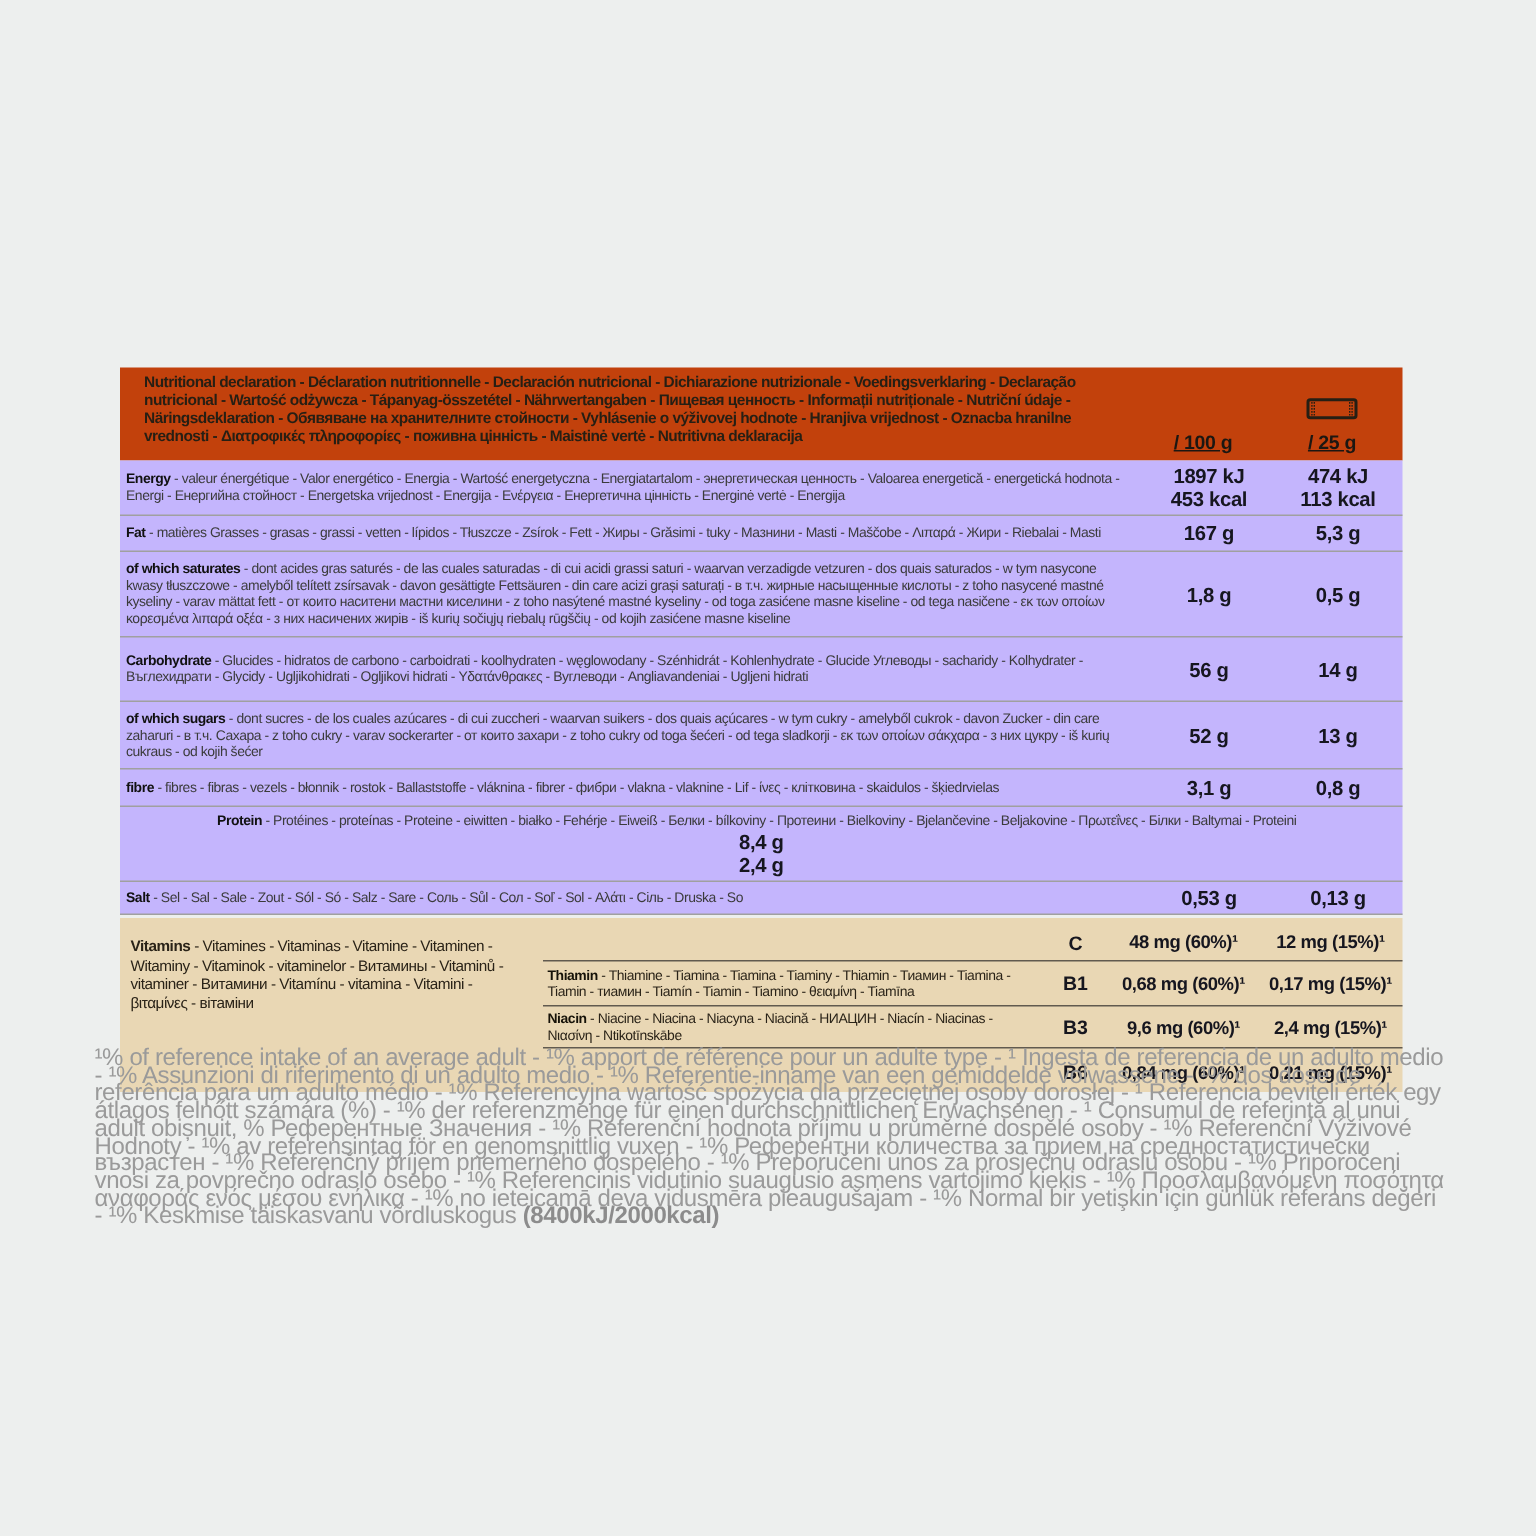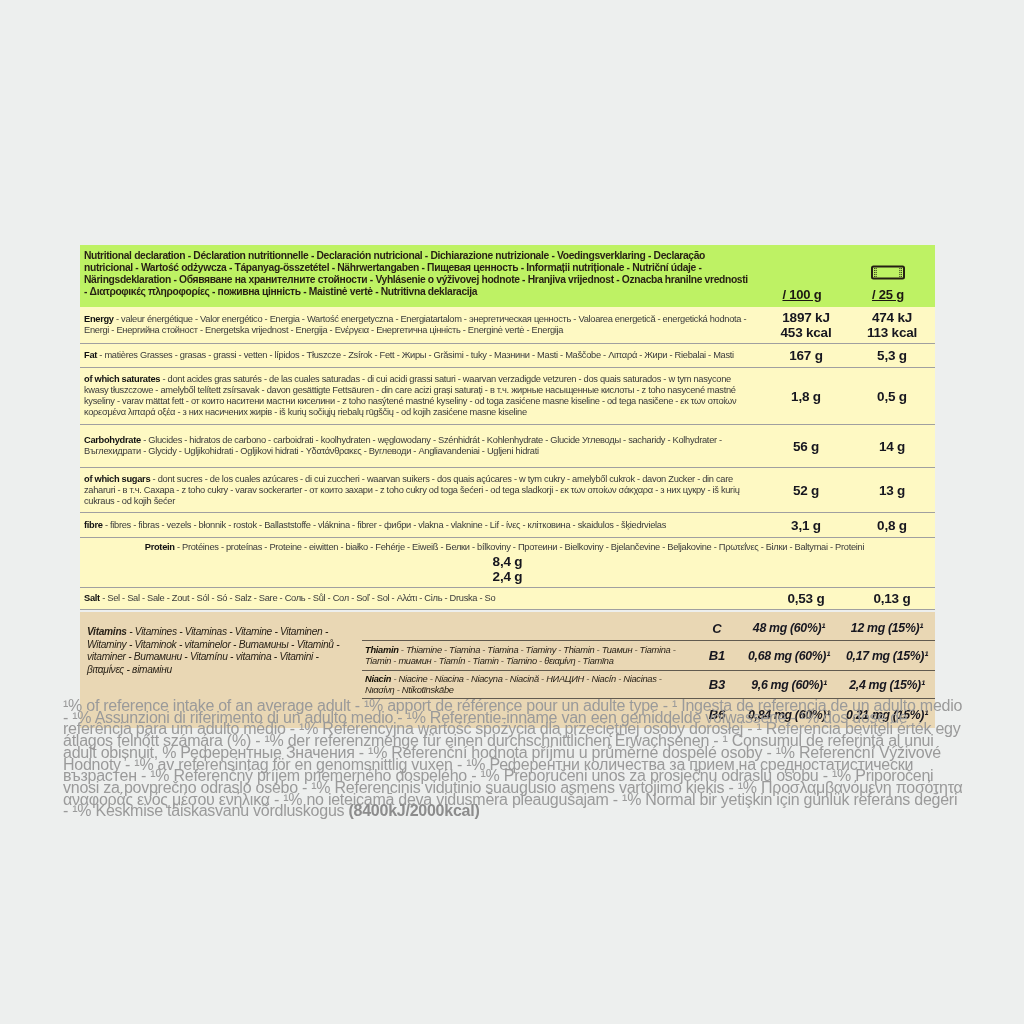--- a/index.html
+++ b/index.html
@@ -9,45 +9,45 @@
     font-family: "Liberation Sans", sans-serif;
     position: relative;
   }
   .label-sheet {
     position: absolute;
     left: 80px; top: 245px; width: 855px;
   }
   
   .header-band {
     display: flex;
-    background: #bef264;
+    background: #c2410c;
     color: #261f14;
     min-height: 62px;
-    padding: 5px 4px 4px 4px;
+    padding: 5px 4px 4px 16px;
   }
   .header-title {
     flex: 1;
     font-weight: bold;
     font-size: 10.3px;
     line-height: 11.9px;
     letter-spacing: -0.35px;
     padding-right: 8px;
   }
   .col-h {
     width: 86px;
     display: flex; flex-direction: column;
     justify-content: flex-end; align-items: center;
     font-weight: bold; font-size: 13px; color: #1c1712;
     letter-spacing: -0.2px;
     padding-bottom: 1px;
     text-decoration: underline;
   }
   .col-h .icon-wrap { margin-bottom: 7px; line-height: 0; }
   
-  .rows-area { background: #fef9c3; }
+  .rows-area { background: #c4b5fd; }
   .nrow {
     display: flex;
     align-items: center;
     border-bottom: 1px solid #a0a0a0;
     padding: 3px 0;
   }
   .nrow .desc {
     flex: 1;
     font-size: 9.3px;
     line-height: 11px;
@@ -73,21 +73,20 @@
   .r-fibre     { min-height: 25px; }
   .r-protein   { min-height: 28px; flex-direction: column; }
   .r-salt      { min-height: 22px; }
   
   .vitamins-band {
     display: flex;
     background: #e9d7b4;
     margin-top: 2px;
     min-height: 106px;
     padding: 4px 0 6px 0;
-    font-style: italic;
   }
   .vit-left {
     width: 282px;
     padding: 10px 14px 4px 7px;
     font-size: 10.2px;
     line-height: 12.6px;
     letter-spacing: -0.3px;
     color: #2a2318;
   }
   .vit-left .lead { font-weight: bold; }

